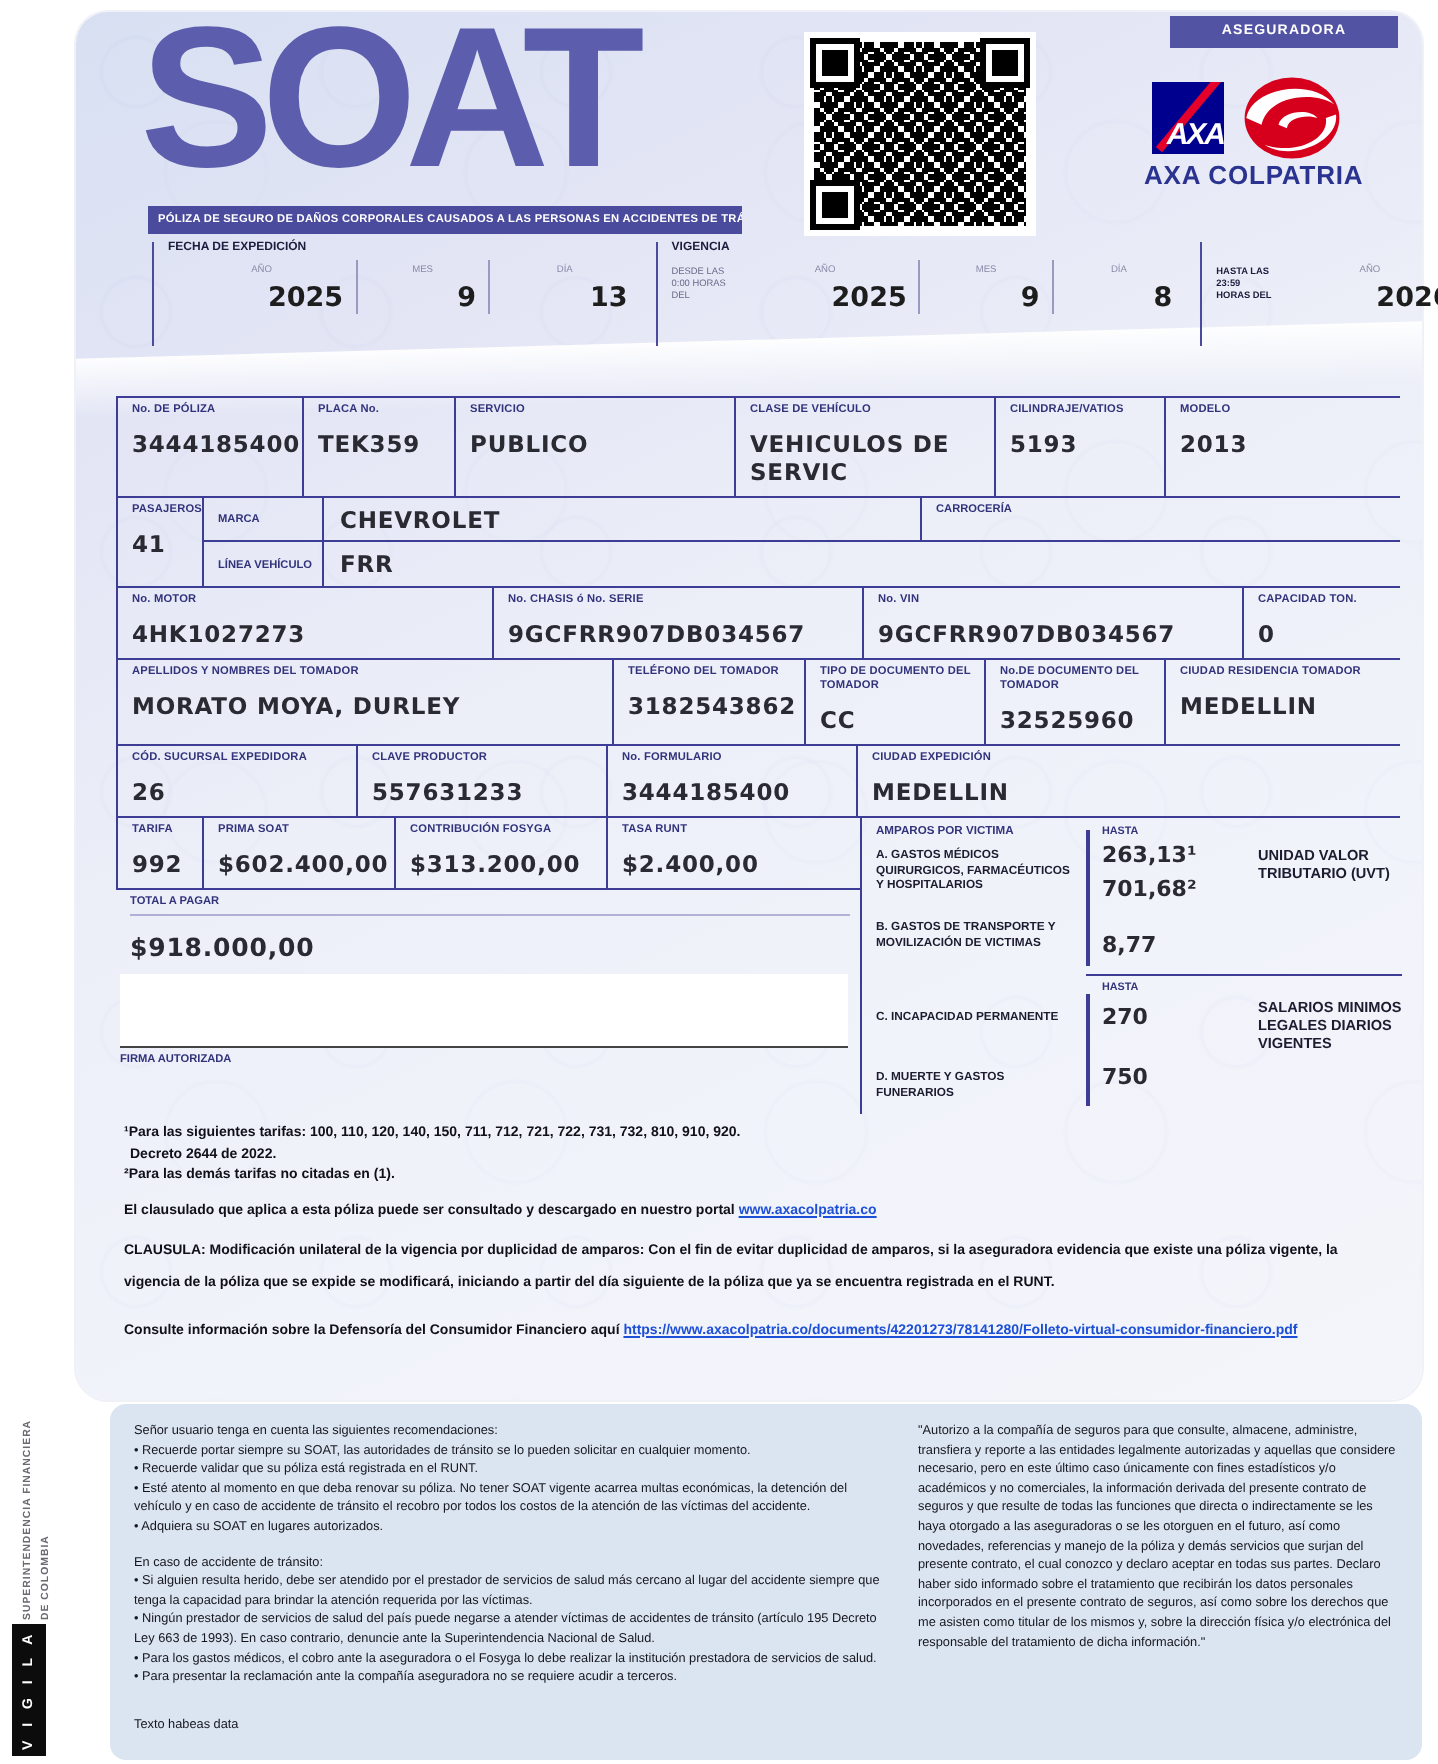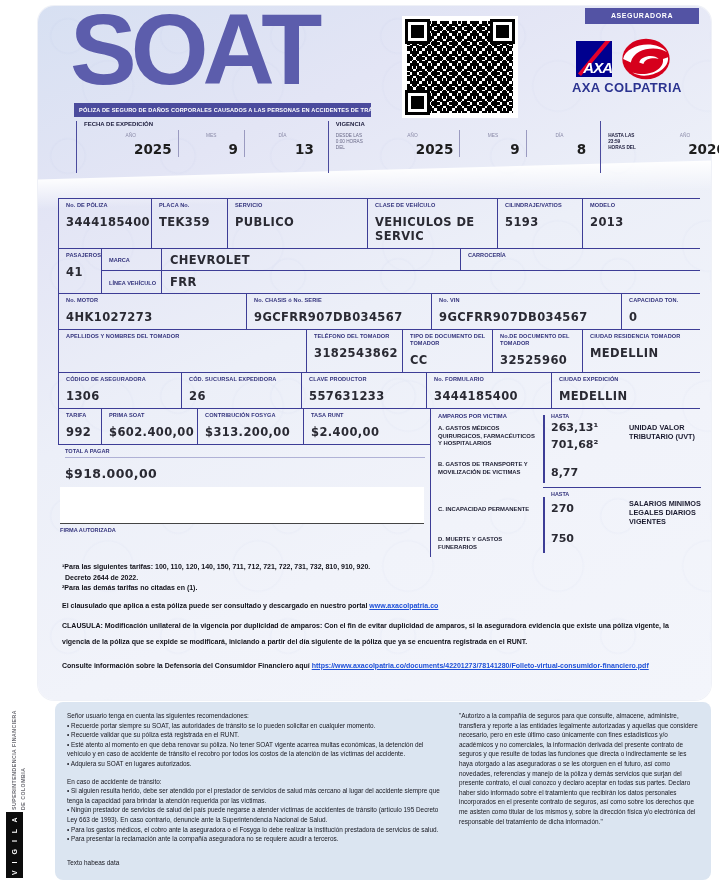--- a/index.html
+++ b/index.html
@@ -270,44 +270,41 @@
         </div>
         <div class="cell" style="flex:1">
           <div class="lb">CAPACIDAD TON.</div>
           <div class="vl">0</div>
         </div>
       </div>
 
       <div class="frow">
         <div class="cell" style="width:248px">
           <div class="lb">APELLIDOS Y NOMBRES DEL TOMADOR</div>
+          <div class="vl">MORATO MOYA, DURLEY</div>
         </div>
         <div class="cell" style="width:96px">
           <div class="lb">TELÉFONO DEL TOMADOR</div>
           <div class="vl">3182543862</div>
         </div>
         <div class="cell" style="width:90px">
           <div class="lb">TIPO DE DOCUMENTO DEL TOMADOR</div>
           <div class="vl">CC</div>
         </div>
         <div class="cell" style="width:90px">
           <div class="lb">No.DE DOCUMENTO DEL TOMADOR</div>
           <div class="vl">32525960</div>
         </div>
         <div class="cell" style="flex:1">
           <div class="lb">CIUDAD RESIDENCIA TOMADOR</div>
           <div class="vl">MEDELLIN</div>
         </div>
       </div>
 
       <div class="frow">
-        <div class="cell" style="width:123px">
-          <div class="lb">CÓDIGO DE ASEGURADORA</div>
-          <div class="vl">1306</div>
-        </div>
         <div class="cell" style="width:120px">
           <div class="lb">CÓD. SUCURSAL EXPEDIDORA</div>
           <div class="vl">26</div>
         </div>
         <div class="cell" style="width:125px">
           <div class="lb">CLAVE PRODUCTOR</div>
           <div class="vl">557631233</div>
         </div>
         <div class="cell" style="width:125px">
           <div class="lb">No. FORMULARIO</div>

